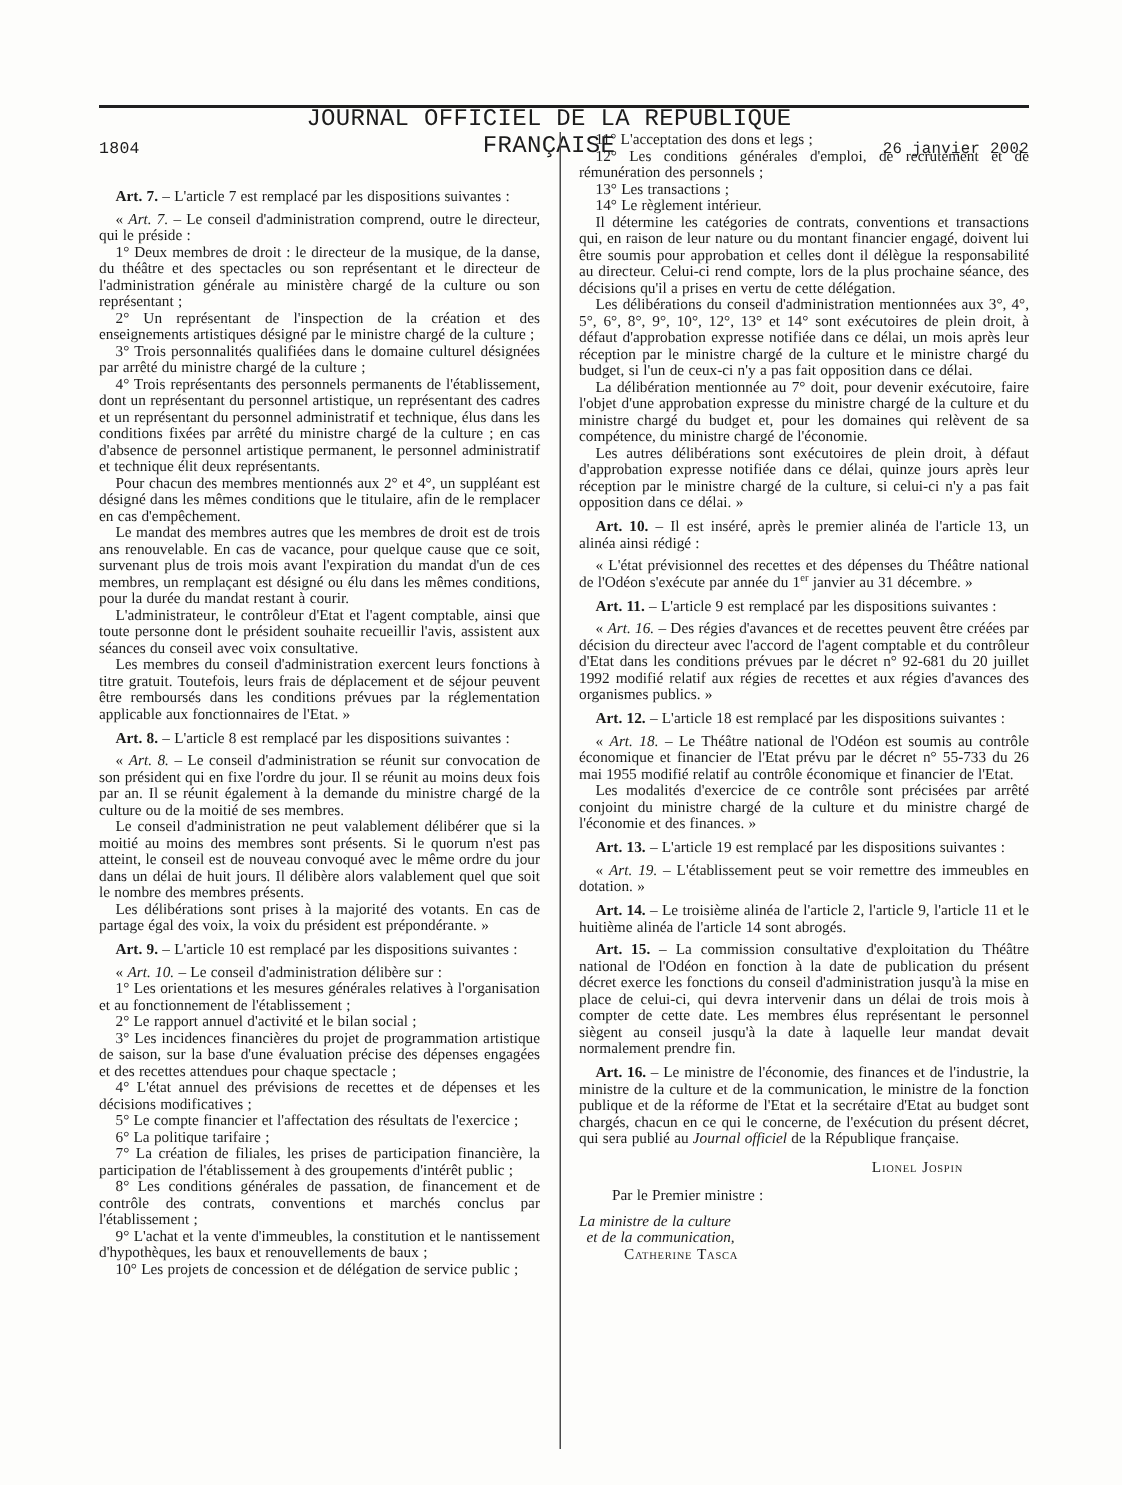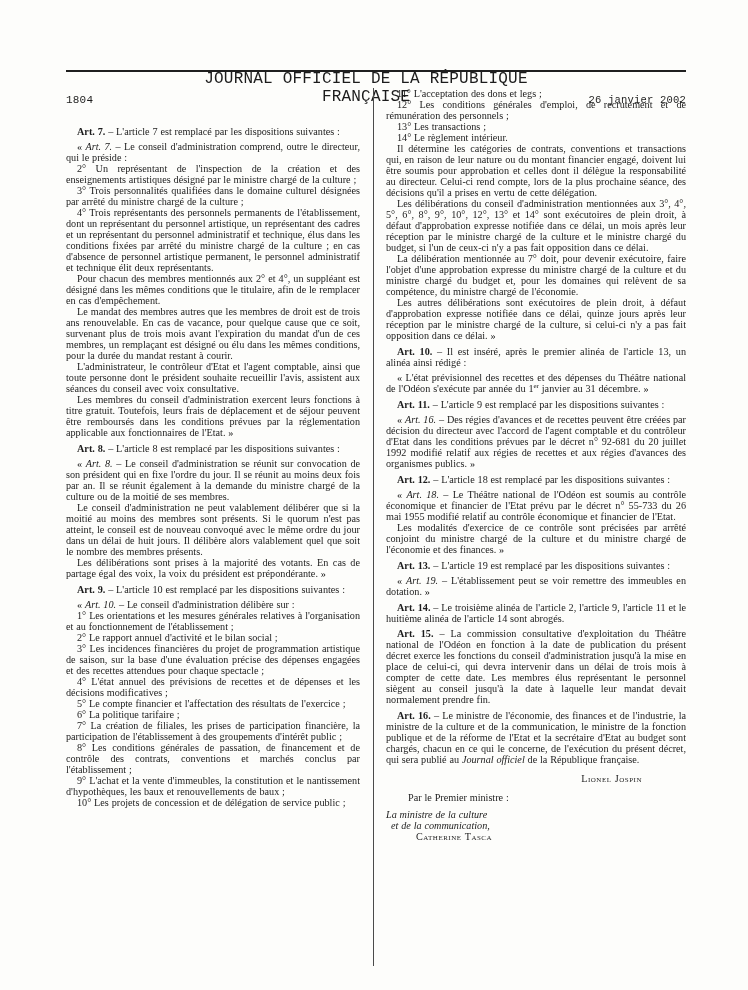--- a/index.html
+++ b/index.html
@@ -68,20 +68,21 @@
     <span class="jtitle">JOURNAL OFFICIEL DE LA RÉPUBLIQUE FRANÇAISE</span>
     <span class="jdate">26 janvier 2002</span>
   </div>
 
   <div class="head-rule"></div>
 
   <div class="columns">
     <section class="col col-left" id="col-left">
         <p class="art"><span class="b">Art. 7.</span><span> – L'article 7 est remplacé par les dispositions suivantes :</span></p>
         <p class="quote"><span>« </span><span class="i">Art. 7.</span><span> – Le conseil d'administration comprend, outre le directeur, qui le préside :</span></p>
+        <p><span>1° Deux membres de droit : le directeur de la musique, de la danse, du théâtre et des spectacles ou son représentant et le directeur de l'administration générale au ministère chargé de la culture ou son représentant ;</span></p>
         <p><span>2° Un représentant de l'inspection de la création et des enseignements artistiques désigné par le ministre chargé de la culture ;</span></p>
         <p><span>3° Trois personnalités qualifiées dans le domaine culturel désignées par arrêté du ministre chargé de la culture ;</span></p>
         <p><span>4° Trois représentants des personnels permanents de l'établissement, dont un représentant du personnel artistique, un représentant des cadres et un représentant du personnel administratif et technique, élus dans les conditions fixées par arrêté du ministre chargé de la culture ; en cas d'absence de personnel artistique permanent, le personnel administratif et technique élit deux représentants.</span></p>
         <p><span>Pour chacun des membres mentionnés aux 2° et 4°, un suppléant est désigné dans les mêmes conditions que le titulaire, afin de le remplacer en cas d'empêchement.</span></p>
         <p><span>Le mandat des membres autres que les membres de droit est de trois ans renouvelable. En cas de vacance, pour quelque cause que ce soit, survenant plus de trois mois avant l'expiration du mandat d'un de ces membres, un remplaçant est désigné ou élu dans les mêmes conditions, pour la durée du mandat restant à courir.</span></p>
         <p><span>L'administrateur, le contrôleur d'Etat et l'agent comptable, ainsi que toute personne dont le président souhaite recueillir l'avis, assistent aux séances du conseil avec voix consultative.</span></p>
         <p><span>Les membres du conseil d'administration exercent leurs fonctions à titre gratuit. Toutefois, leurs frais de déplacement et de séjour peuvent être remboursés dans les conditions prévues par la réglementation applicable aux fonctionnaires de l'Etat. »</span></p>
         <p class="art"><span class="b">Art. 8.</span><span> – L'article 8 est remplacé par les dispositions suivantes :</span></p>
         <p class="quote"><span>« </span><span class="i">Art. 8.</span><span> – Le conseil d'administration se réunit sur convocation de son président qui en fixe l'ordre du jour. Il se réunit au moins deux fois par an. Il se réunit également à la demande du ministre chargé de la culture ou de la moitié de ses membres.</span></p>
         <p><span>Le conseil d'administration ne peut valablement délibérer que si la moitié au moins des membres sont présents. Si le quorum n'est pas atteint, le conseil est de nouveau convoqué avec le même ordre du jour dans un délai de huit jours. Il délibère alors valablement quel que soit le nombre des membres présents.</span></p>

